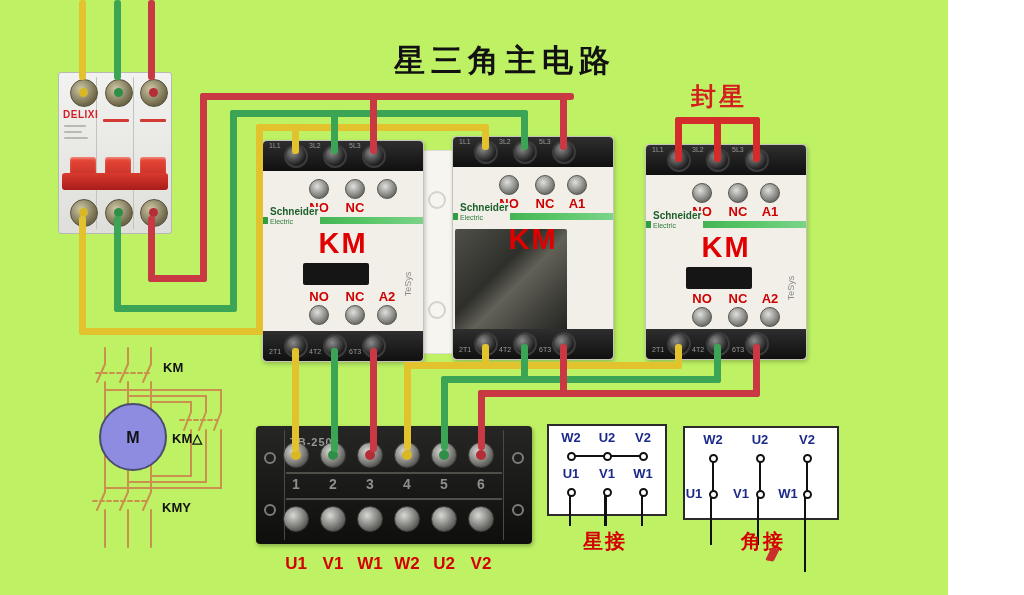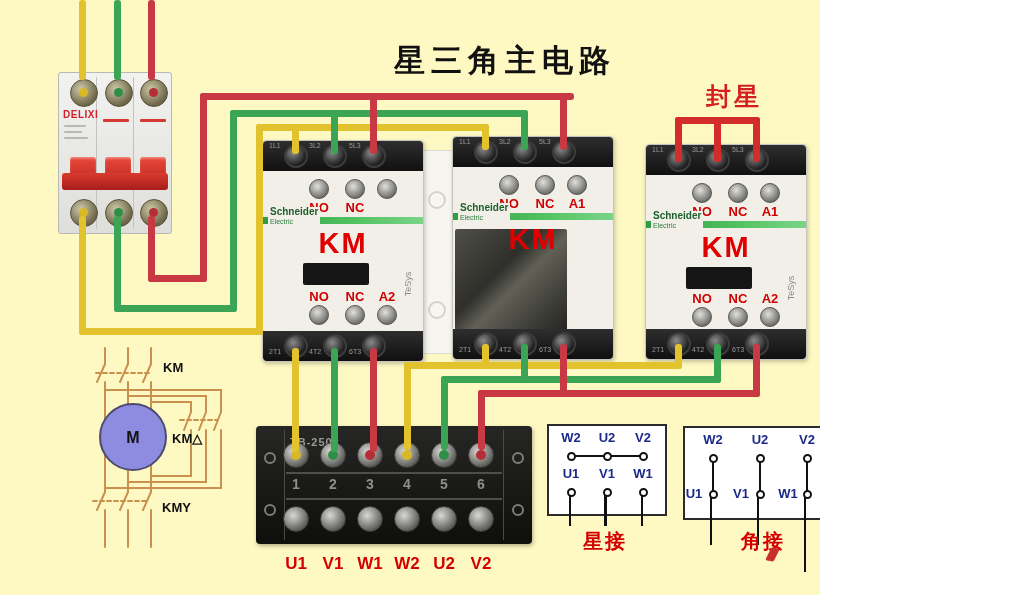--- a/index.html
+++ b/index.html
@@ -1,16 +1,16 @@
 <!DOCTYPE html>
 <html><head>
 <meta charset="utf-8">
 <style>
   html,body{margin:0;padding:0;background:#fff;}
-  #canvas{position:relative;width:820px;height:595px;background:#fef9c3;overflow:hidden;
+  #canvas{position:relative;width:948px;height:595px;background:#bef264;overflow:hidden;
           font-family:"Liberation Sans",sans-serif;}
   
   .wire{position:absolute;z-index:5;border-radius:3px;}
   .wy{background:#e3c32d;}
   .wg{background:#3ca455;}
   .wr{background:#c93944;}
   .wrj{background:#d42b2b;}
   .vw{width:7px;} .hw{height:7px;}
   
   .breaker{position:absolute;left:58px;top:72px;width:112px;height:160px;z-index:3;
@@ -67,21 +67,21 @@
   .tb-label{position:absolute;top:554px;width:34px;text-align:center;color:#d40000;font-weight:bold;font-size:17px;z-index:4;}
   
   .connbox{position:absolute;background:#fff;border:2px solid #2b2b2b;z-index:3;}
   .cb-lab{position:absolute;width:30px;text-align:center;color:#1b2a8a;font-weight:bold;font-size:13px;}
   .cb-circ{position:absolute;width:9px;height:9px;border-radius:50%;border:2px solid #111;background:#fff;box-sizing:border-box;}
   .cb-line{position:absolute;background:#111;}
   .caption{position:absolute;color:#d40000;font-weight:bold;font-size:20px;letter-spacing:2px;z-index:4;}
   
   .title{position:absolute;left:350px;top:40px;width:310px;text-align:center;color:#111;
          font-family:"DejaVu Serif",serif;font-weight:bold;font-size:31px;letter-spacing:6px;z-index:4;}
-  .sealstar{position:absolute;left:676px;top:80px;width:86px;text-align:right;color:#d41f1f;
+  .sealstar{position:absolute;left:676px;top:80px;width:86px;text-align:center;color:#d41f1f;
             font-weight:bold;font-size:25px;letter-spacing:3px;z-index:6;}
   .watermark{position:absolute;right:4px;top:550px;color:#0d0d0d;font-weight:bold;font-size:30px;
              letter-spacing:1px;z-index:7;text-shadow:2px 2px 0 #fff,-1px -1px 0 #fff;}
   .wm-accent{position:absolute;left:768px;top:548px;width:9px;height:13px;background:#c9302c;
              transform:skew(-18deg) rotate(10deg);border-radius:2px;z-index:7;}
   .motor-svg{position:absolute;left:80px;top:340px;z-index:2;}
 </style>
 </head>
 <body>
 

